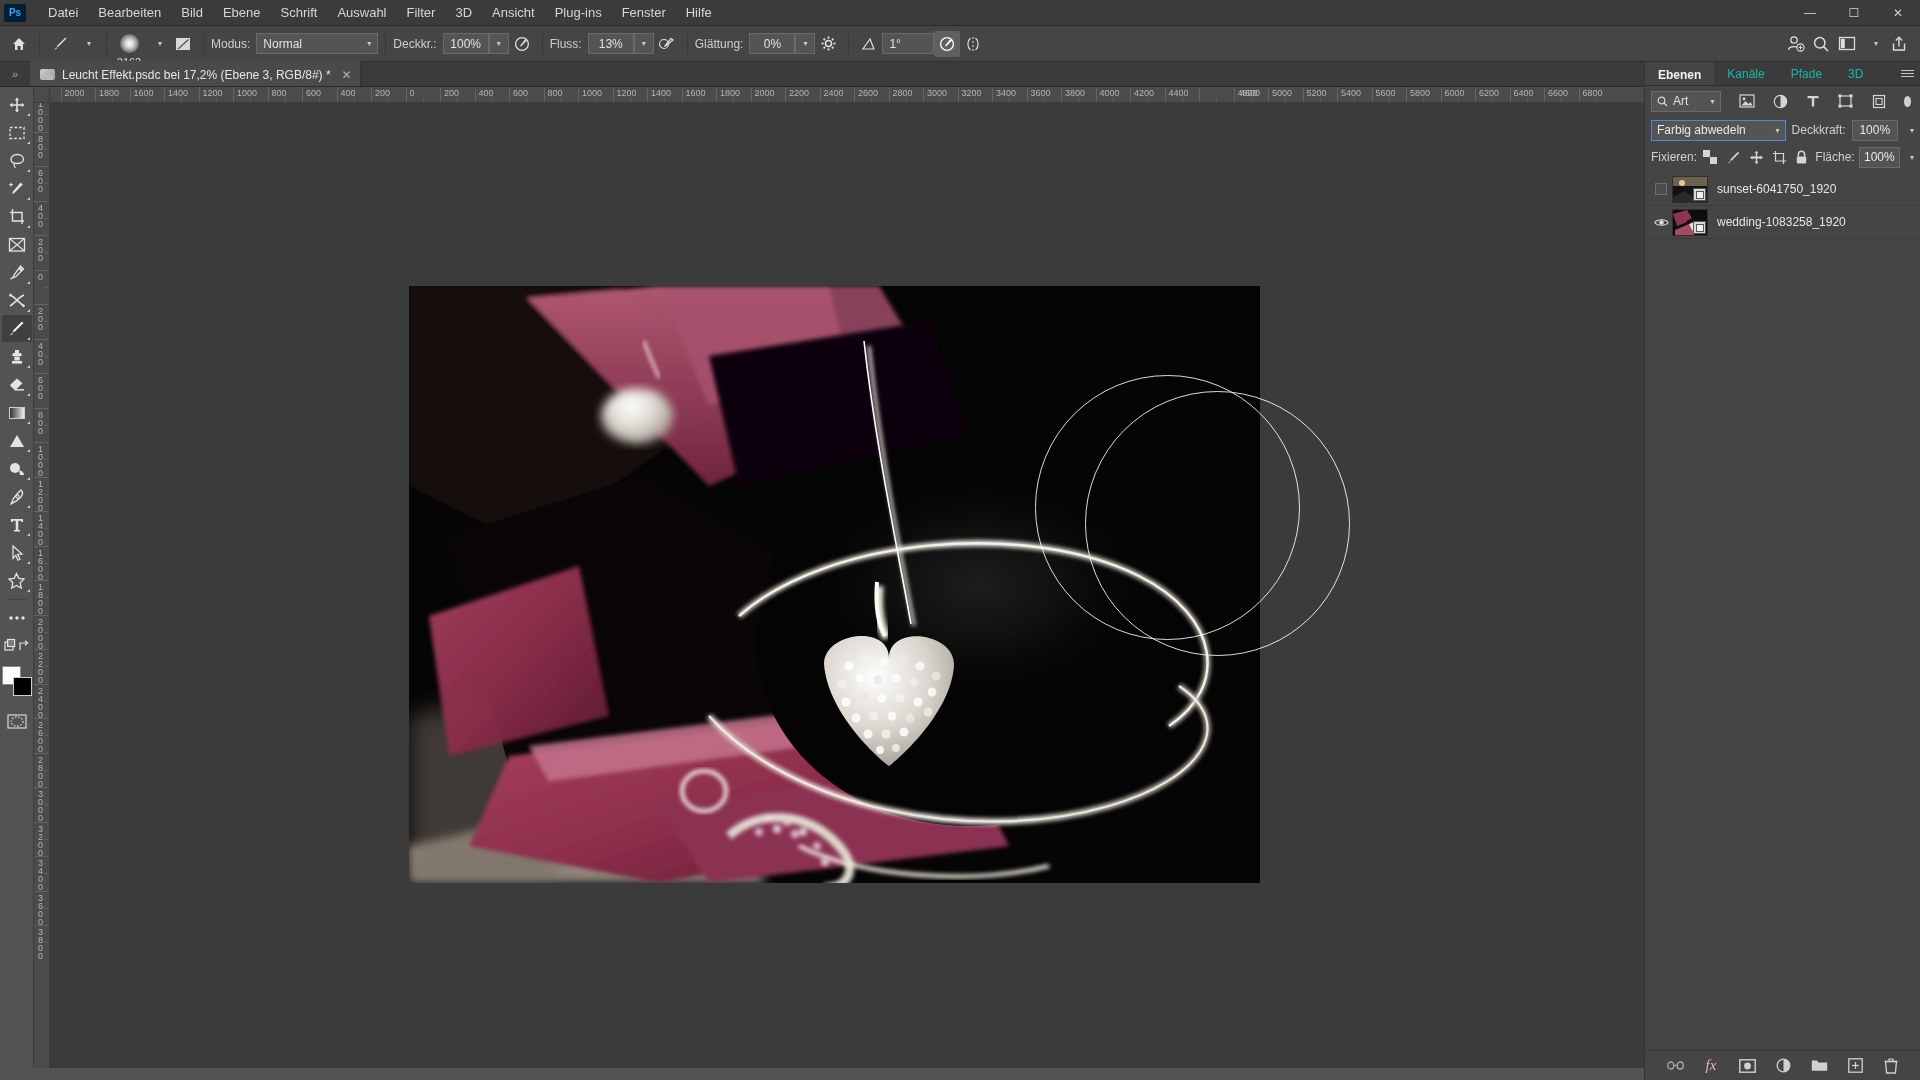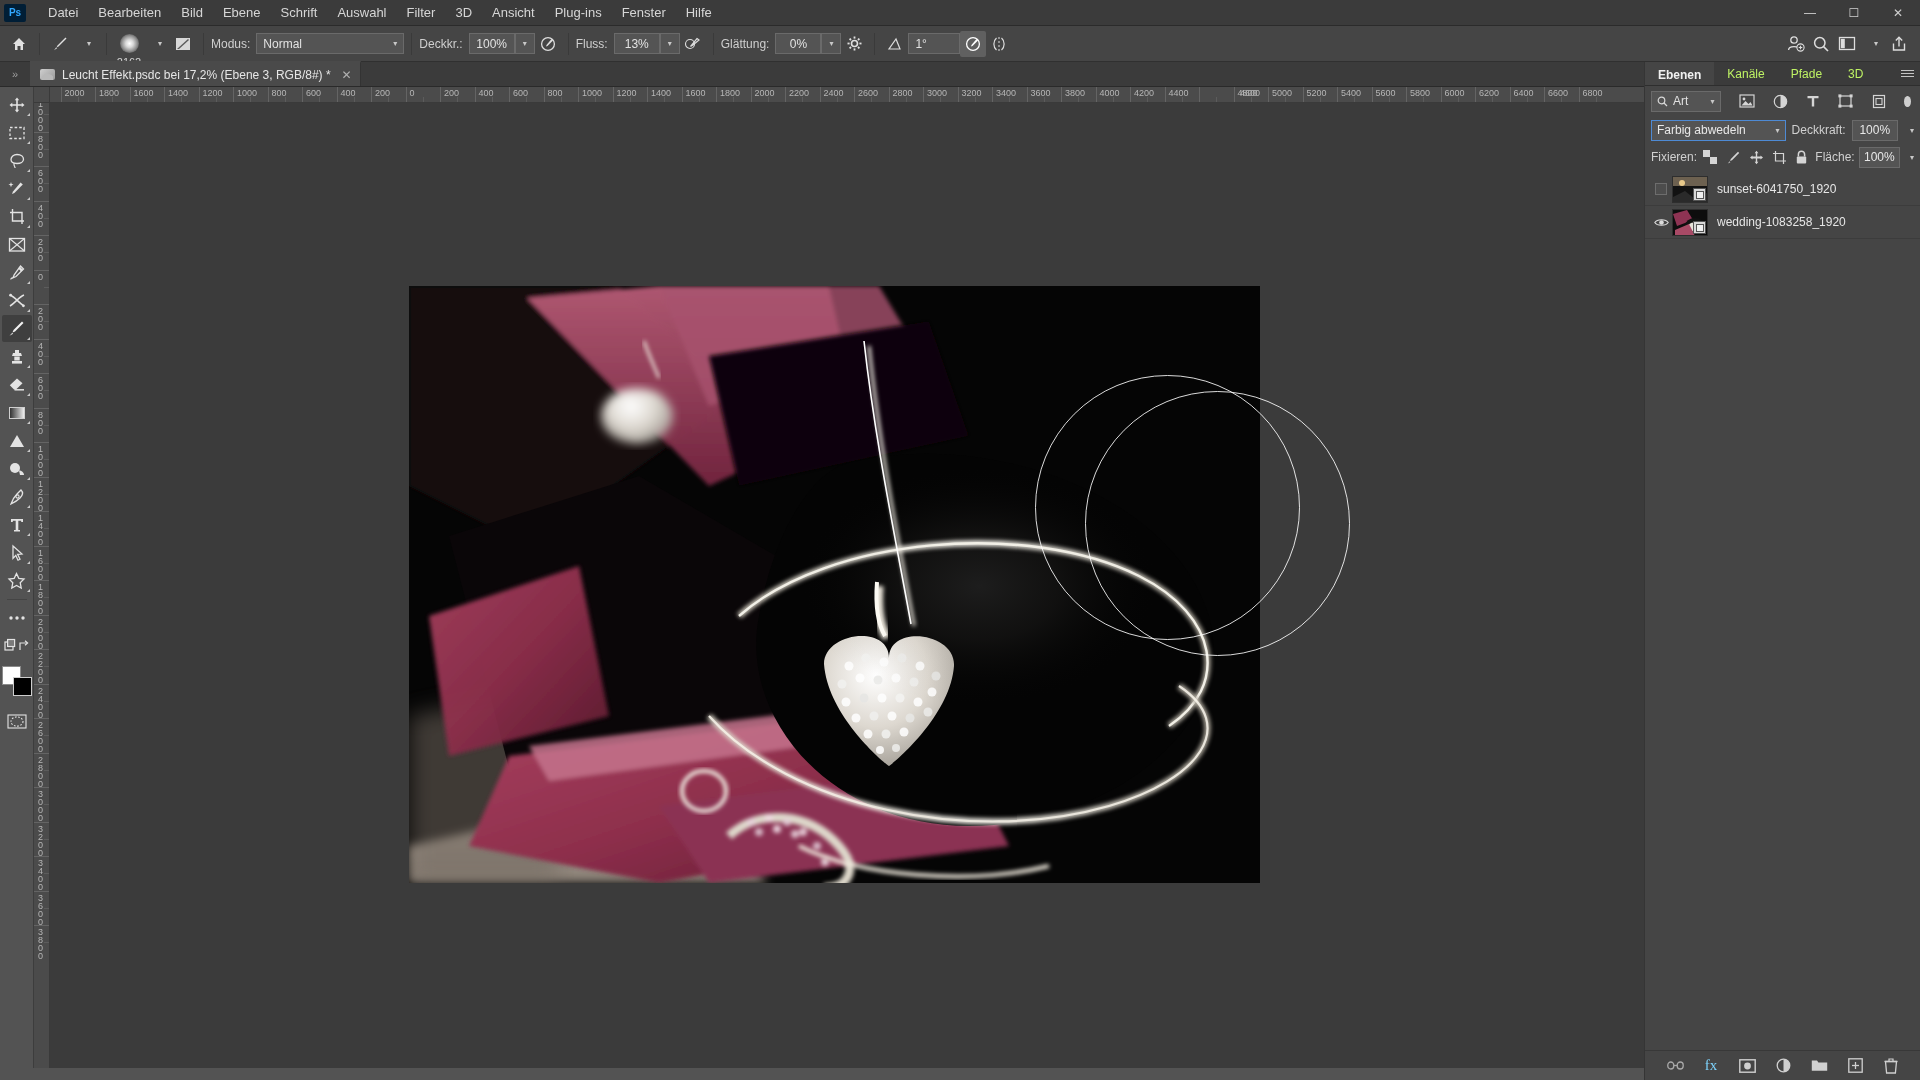--- a/index.html
+++ b/index.html
@@ -155,21 +155,21 @@
   
   .rightpanel {
     position:absolute; left:1644px; top:62px; width:276px; height:1018px;
     background:#454545; border-left:1px solid #353535;
   }
   .panel-tabs {
     height:24px; background:#3b3b3b; display:flex; align-items:stretch;
     border-bottom:1px solid #2e2e2e;
   }
   .ptab {
-    padding:0 13px; display:flex; align-items:center; font-size:12px; color:#bef264;
+    padding:0 13px; display:flex; align-items:center; font-size:12px; color:#14b8a6;
   }
   .ptab.active { background:#454545; color:#f0f0f0; font-weight:bold; border-top:2px solid #454545; }
   .panel-menu { margin-left:auto; width:26px; display:flex; align-items:center; justify-content:center; }
   .hamb { width:13px; }
   .hamb span { display:block; height:1px; background:#c4c4c4; margin:2px 0; }
 
   .filterrow { height:30px; display:flex; align-items:center; padding:0 6px; gap:18px; }
   .kindbox {
     width:105px; height:21px; background:#545454; border:1px solid #6a6a6a;
     display:flex; align-items:center; padding:0 5px; font-size:12px; color:#e0e0e0; gap:5px;
@@ -291,21 +291,21 @@
         <span class="caret">▾</span>
       </div>
     <div class="icon-btn">
       <svg width="18" height="18" viewBox="0 0 18 18">
           <rect x="2" y="3" width="14" height="12" fill="#d8d8d8"></rect>
           <path d="M3 14 L14 4 L15 5 L5 14 Z" fill="#5a5a5a"></path>
         </svg>
     </div>
     <div class="ob-sep"></div>
     <div class="ob-label">Modus:</div>
-    <div class="ob-combo" style="width:148px">
+    <div class="ob-combo" style="width:122px">
       <span>Normal</span>
       <span class="caret">▾</span>
     </div>
     <div class="ob-sep"></div>
     <div class="ob-label">Deckkr.:</div>
     <div class="ob-field" style="width:46px;justify-content:center">100%</div>
     <div class="ob-combo" style="width:20px;padding:0;justify-content:center">
         <span class="caret" style="margin:0">▾</span>
       </div>
     <div class="icon-btn">
@@ -1083,21 +1083,21 @@
 
     <div class="panel-bottom">
       <div class="pb-icon">
         <svg width="17" height="11" viewBox="0 0 17 11">
             <path d="M6.5 5.5 H10.5" stroke="#a9a9a9" stroke-width="1.3"></path>
             <rect x="0.8" y="2" width="6" height="7" rx="3" fill="none" stroke="#a9a9a9" stroke-width="1.3"></rect>
             <rect x="10.2" y="2" width="6" height="7" rx="3" fill="none" stroke="#a9a9a9" stroke-width="1.3"></rect>
           </svg>
       </div>
       <div class="pb-icon">
-        <span style="font-family:'Liberation Serif',serif;font-size:15px;color:#7dd3fc;">fx</span>
+        <span style="font-family:'Liberation Serif',serif;font-style:italic;font-size:15px;color:#f9a8d4;">fx</span>
       </div>
       <div class="pb-icon">
         <svg width="17" height="14" viewBox="0 0 17 14">
             <rect x="0.8" y="0.8" width="15.4" height="12.4" fill="none" stroke="#d0d0d0" stroke-width="1.4"></rect>
             <circle cx="8.5" cy="7" r="3.4" fill="#d0d0d0"></circle>
           </svg>
       </div>
       <div class="pb-icon">
         <svg width="15" height="15" viewBox="0 0 15 15">
             <circle cx="7.5" cy="7.5" r="6.3" fill="none" stroke="#d0d0d0" stroke-width="1.3"></circle>

